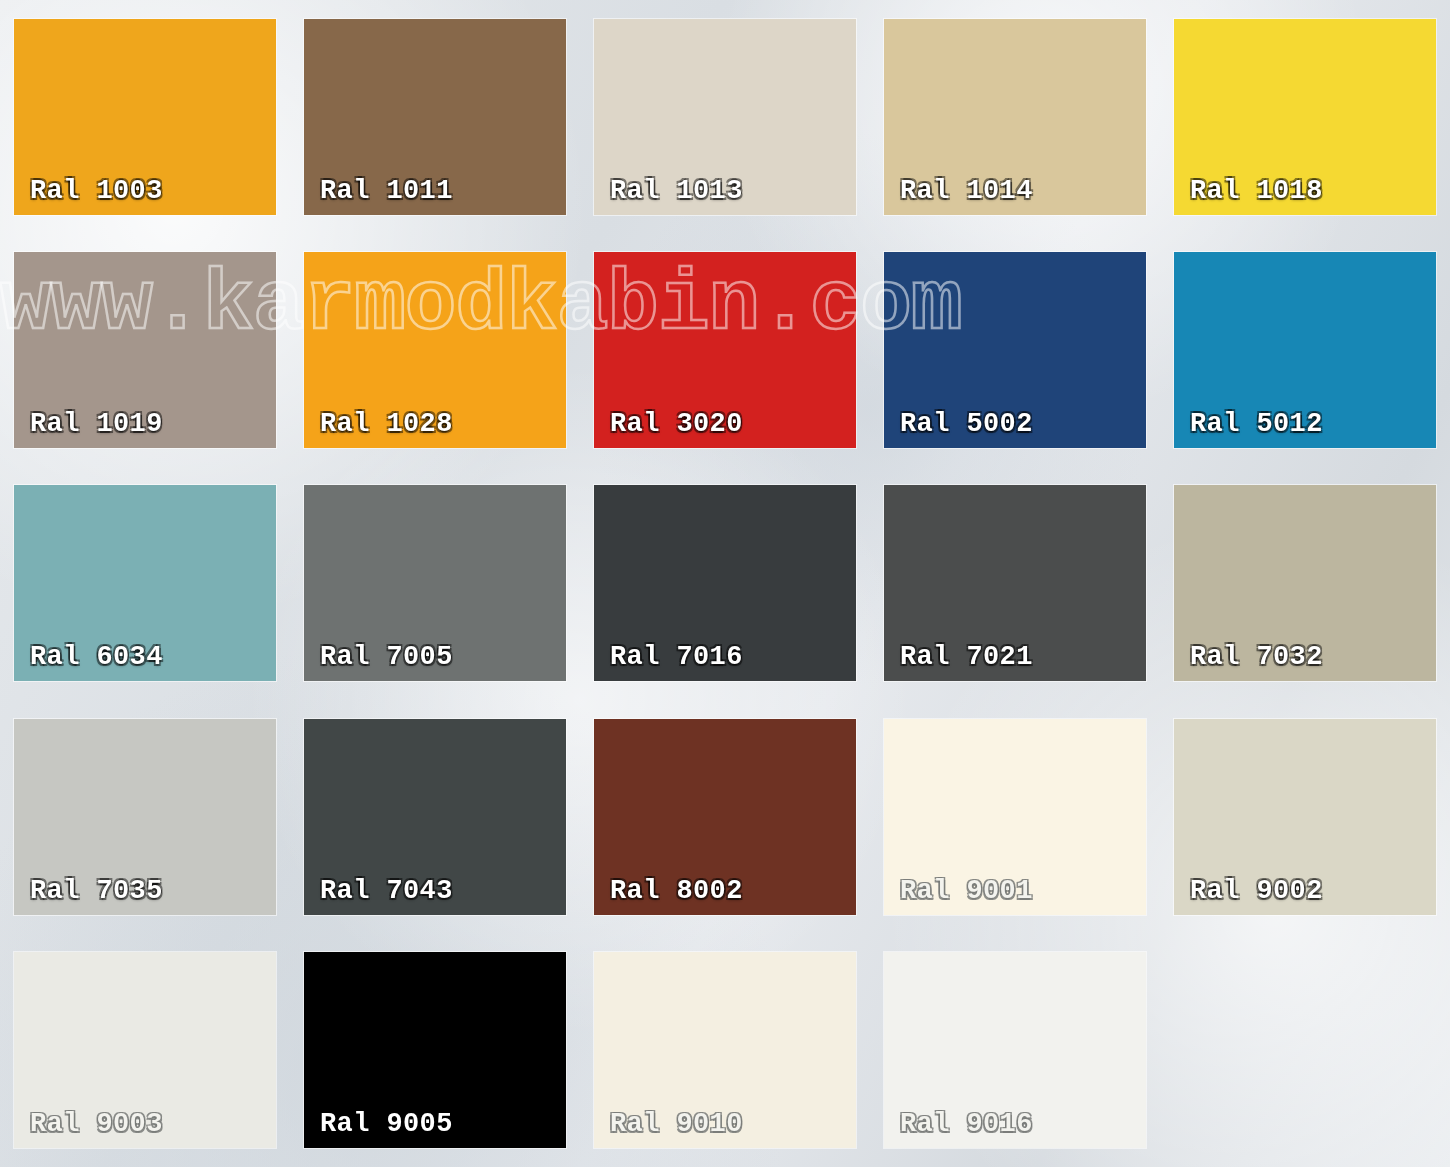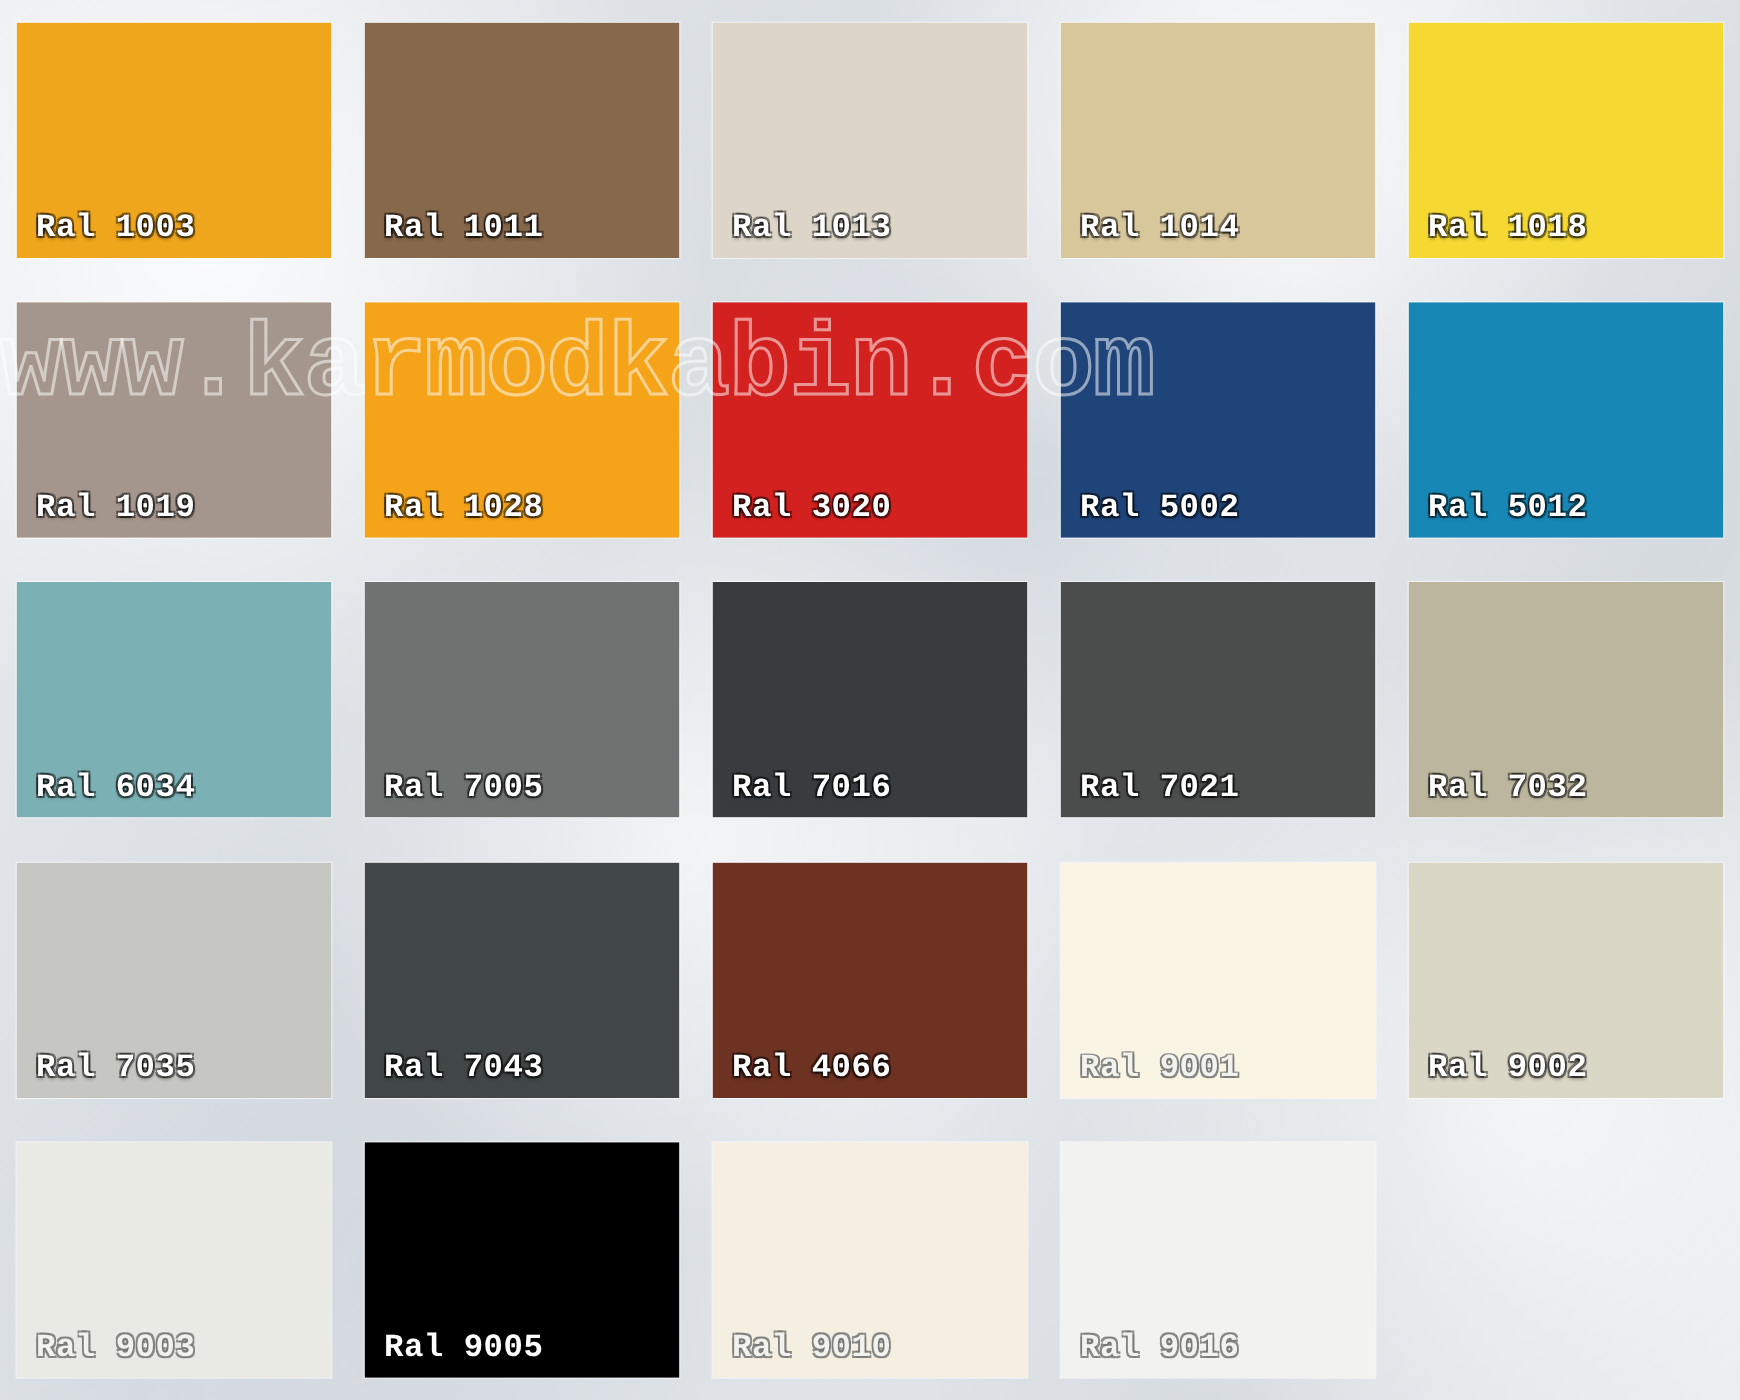--- a/index.html
+++ b/index.html
@@ -187,21 +187,21 @@
           <span class="swatch-label">Ral 7035</span>
         </div>
       </div>
       <div class="cell">
         <div class="swatch" style="background-color: rgb(65, 71, 71);">
           <span class="swatch-label">Ral 7043</span>
         </div>
       </div>
       <div class="cell">
         <div class="swatch" style="background-color: rgb(110, 50, 35);">
-          <span class="swatch-label">Ral 4066</span>
+          <span class="swatch-label">Ral 8002</span>
         </div>
       </div>
       <div class="cell">
         <div class="swatch" style="background-color: rgb(250, 244, 228);">
           <span class="swatch-label faint">Ral 9001</span>
         </div>
       </div>
       <div class="cell">
         <div class="swatch" style="background-color: rgb(218, 215, 198);">
           <span class="swatch-label">Ral 9002</span>

